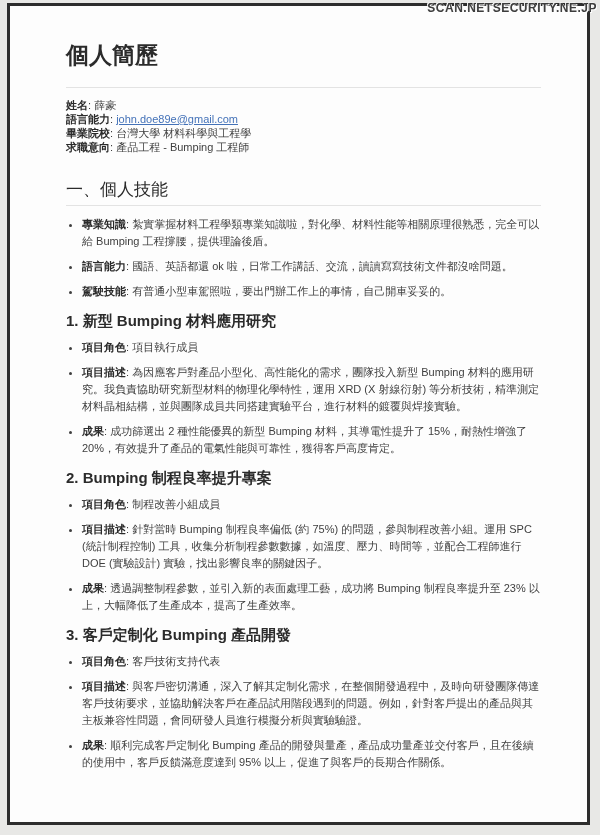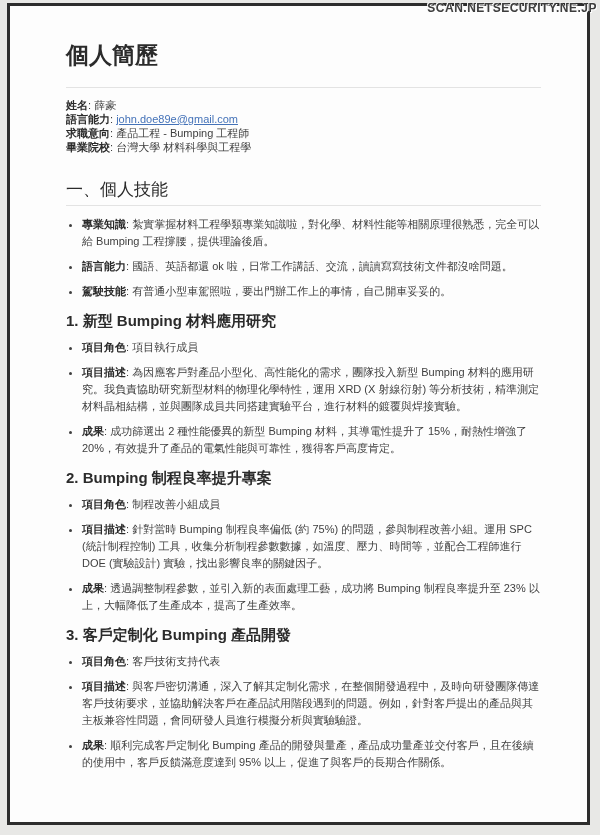--- a/index.html
+++ b/index.html
@@ -46,24 +46,24 @@
   <h1 class="title">個人簡歷</h1>
 
   <div>
     <p class="info-row">
       <span class="lbl">姓名</span><span>: </span><span>薛豪</span>
     </p>
     <p class="info-row">
       <span class="lbl">語言能力</span><span>: </span><a class="email">john.doe89e@gmail.com</a>
     </p>
     <p class="info-row">
-      <span class="lbl">求職意向</span><span>: </span><span>產品工程 - Bumping 工程師</span>
+      <span class="lbl">畢業院校</span><span>: </span><span>台灣大學 材料科學與工程學</span>
     </p>
     <p class="info-row">
-      <span class="lbl">畢業院校</span><span>: </span><span>台灣大學 材料科學與工程學</span>
+      <span class="lbl">求職意向</span><span>: </span><span>產品工程 - Bumping 工程師</span>
     </p>
   </div>
 
   <h2 class="sec first">一、個人技能</h2>
   <ul class="bullets skills">
     <li>
       <span class="lbl">專業知識</span><span>: </span><span>紮實掌握材料工程學類專業知識啦，對化學、材料性能等相關原理很熟悉，完全可以給 Bumping 工程撐腰，提供理論後盾。</span>
     </li>
     <li>
       <span class="lbl">語言能力</span><span>: </span><span>國語、英語都還 ok 啦，日常工作講話、交流，讀讀寫寫技術文件都沒啥問題。</span>

